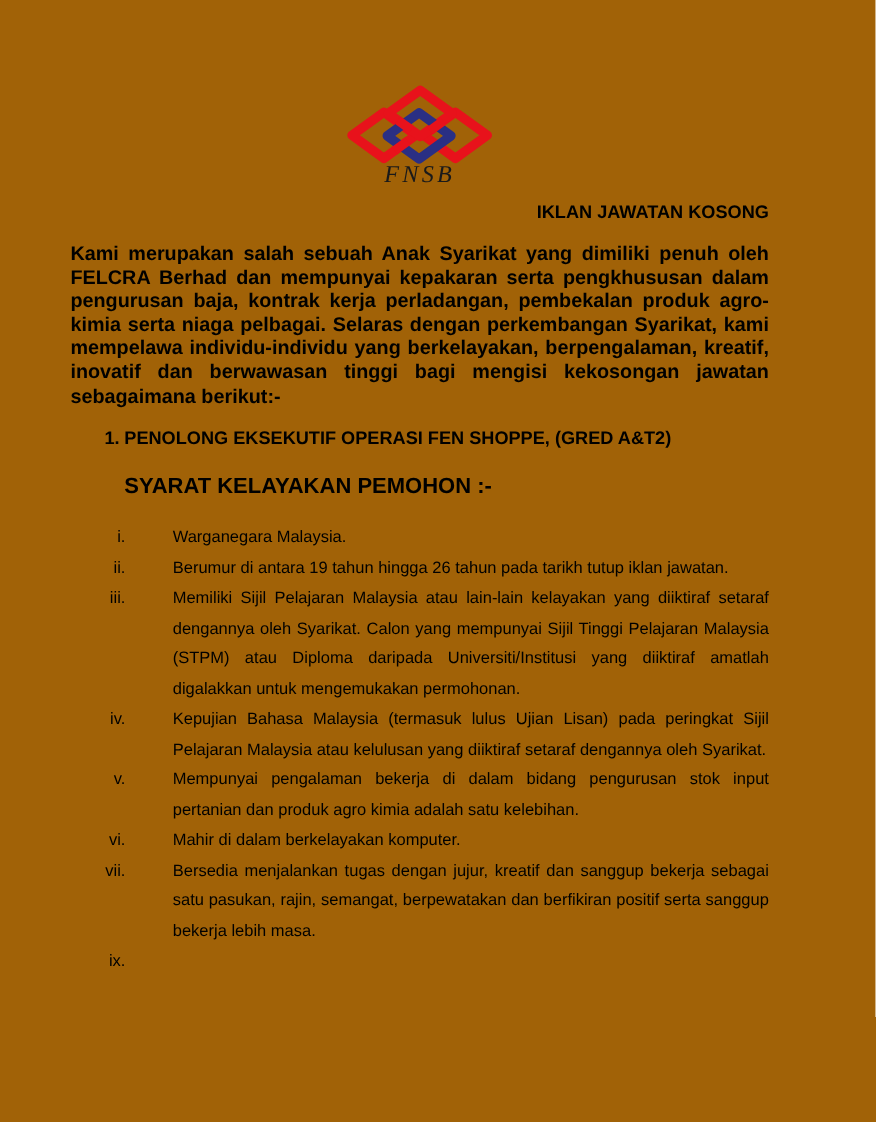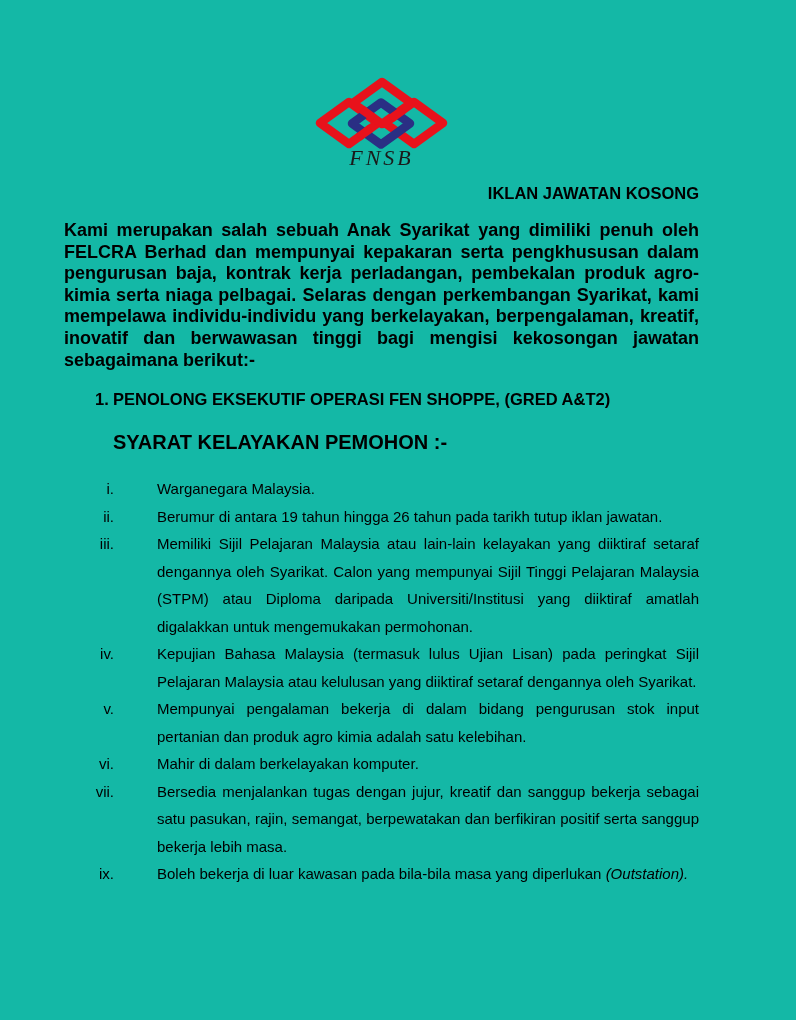--- a/index.html
+++ b/index.html
@@ -1,20 +1,20 @@
 <!DOCTYPE html>
 <html><head>
 <meta charset="utf-8">
 <style>
   html, body { margin: 0; padding: 0; background: #fff; }
   .page {
     position: relative;
     width: 796px;
     height: 1020px;
-    background: #14b8a6;
+    background: #a16207;
     overflow: hidden;
     font-family: "Liberation Sans", sans-serif;
     color: #000;
   }
   .content {
     position: absolute;
     left: 64px;
     top: 0;
     width: 635px;
   }
@@ -141,18 +141,17 @@
         </div>
 
         <div class="req-row">
           <span class="req-marker">vii.</span>
           <span class="req-body"><span>Bersedia menjalankan tugas dengan jujur, kreatif dan sanggup bekerja sebagai satu pasukan, rajin, semangat, berpewatakan dan berfikiran positif serta sanggup bekerja lebih masa.</span> </span>
         </div>
 
 
         <div class="req-row">
           <span class="req-marker">ix.</span>
-          <span class="req-body"><span>Boleh bekerja di luar kawasan pada bila-bila masa yang diperlukan</span> <em>(Outstation).</em></span>
         </div>
       </div>
 
   </div>
 </div>
 
 </body></html>

